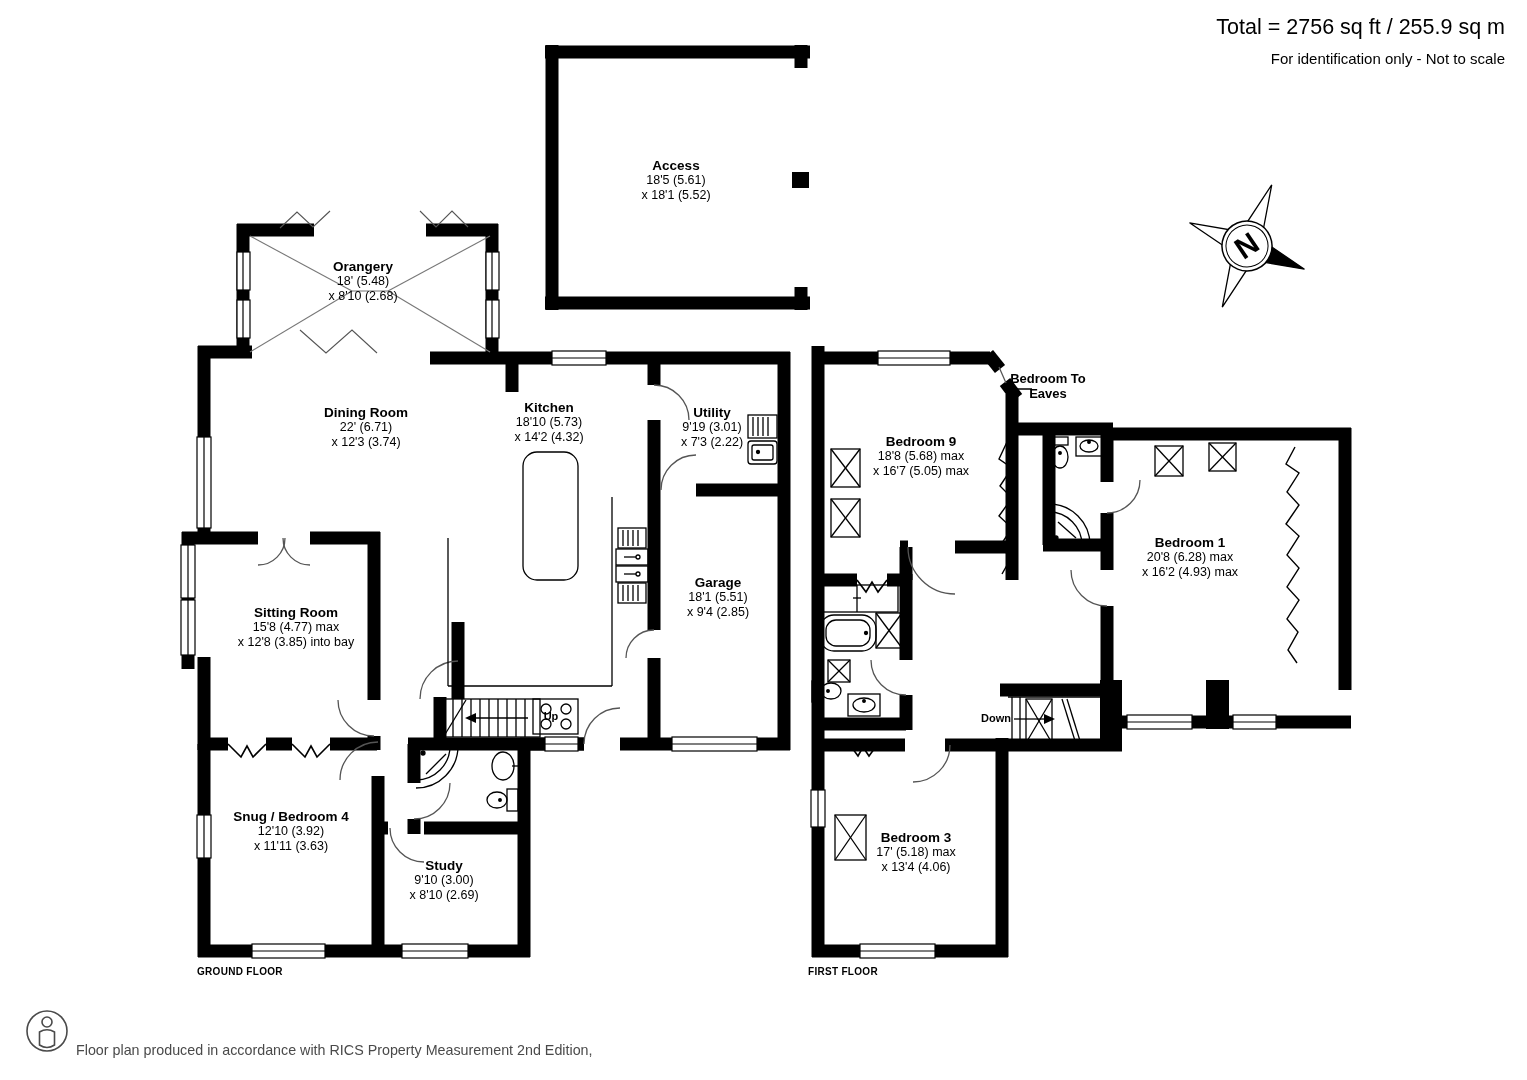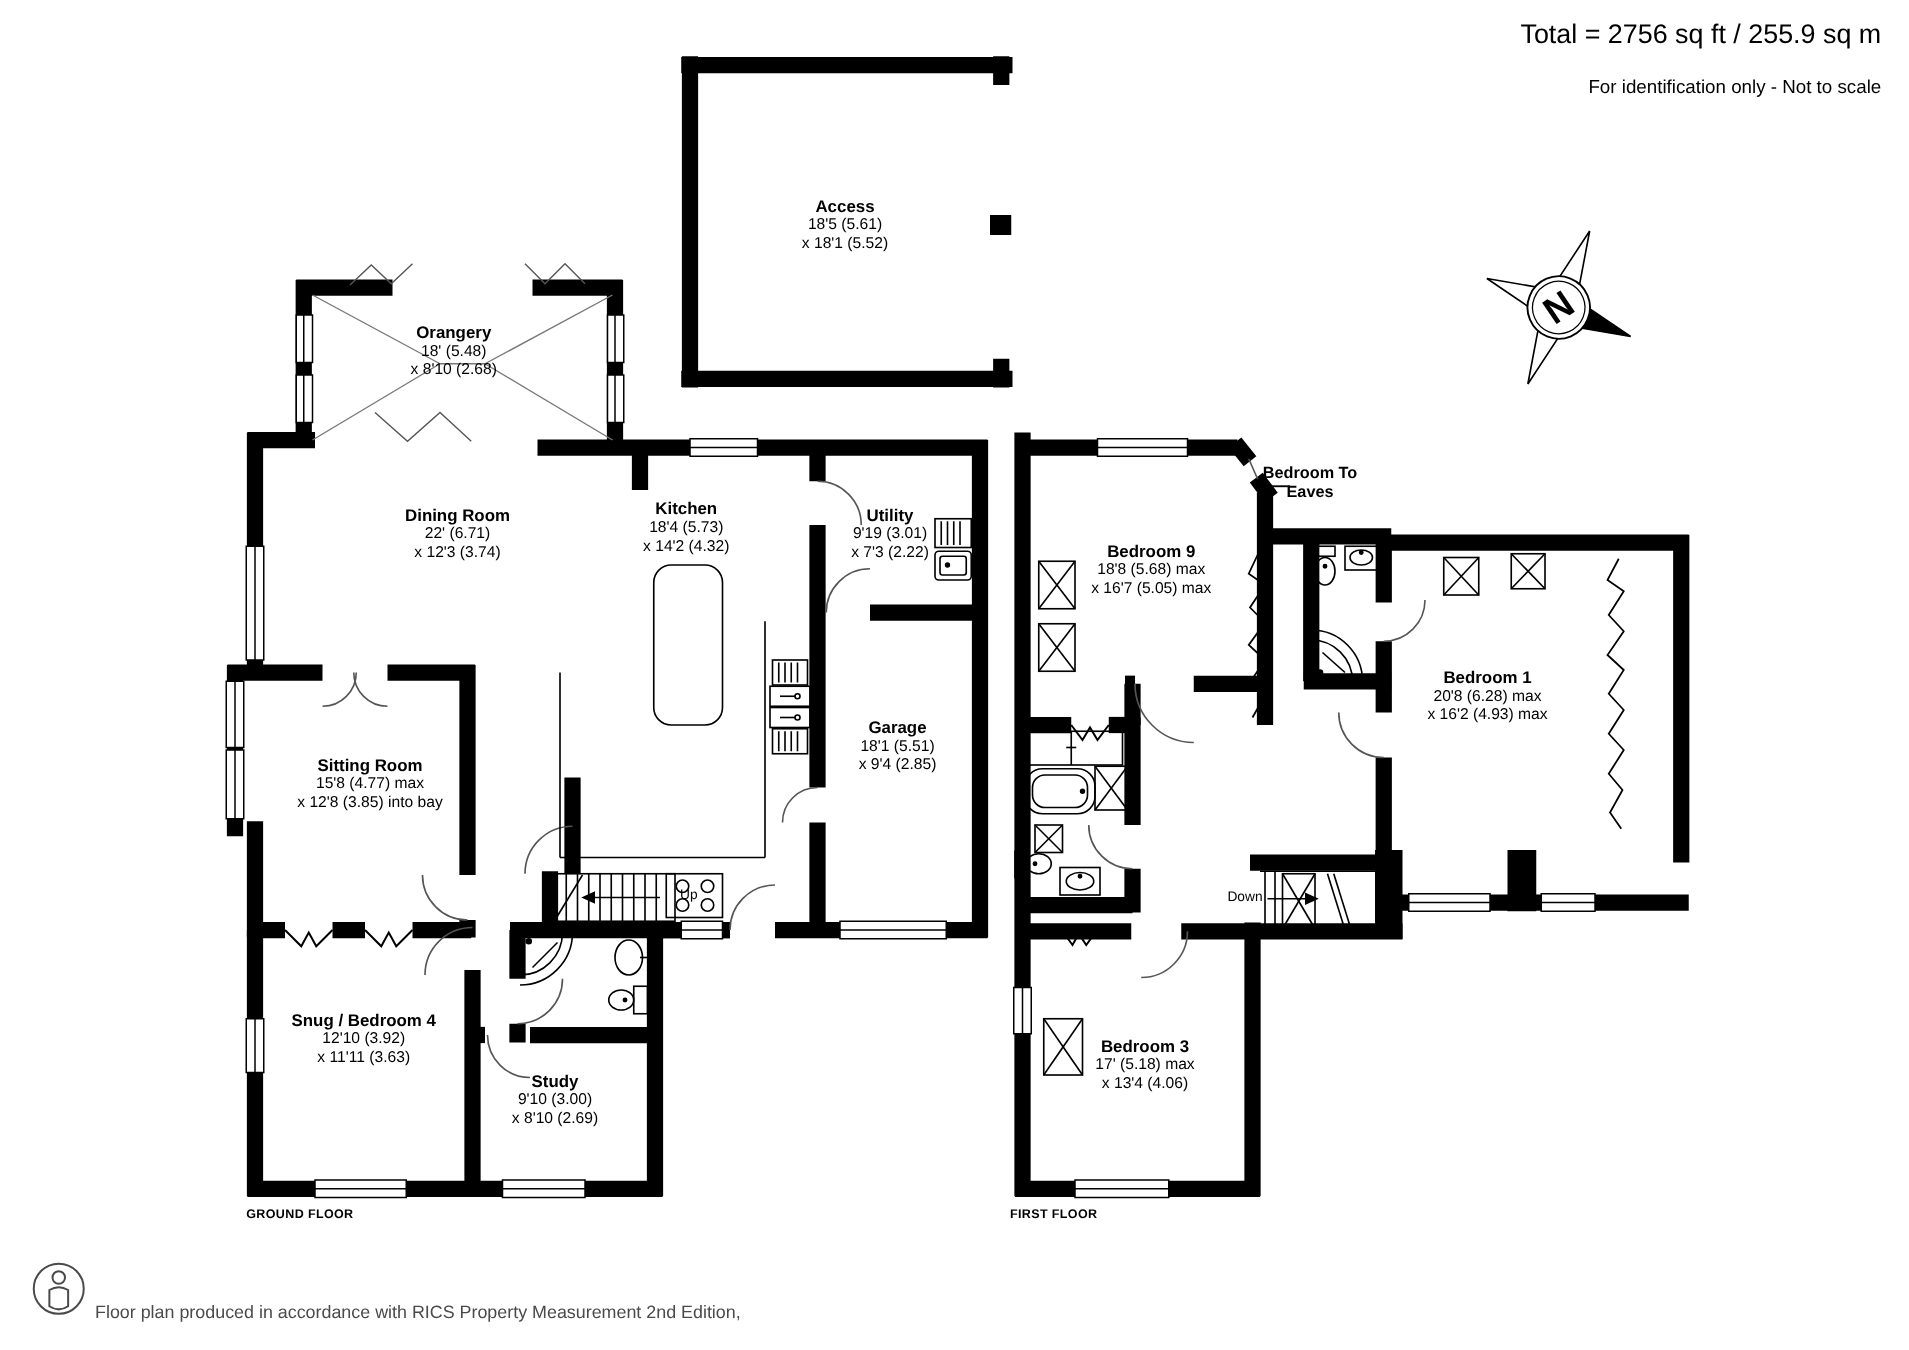--- a/index.html
+++ b/index.html
@@ -2,25 +2,25 @@
 <html><head>
 <meta charset="utf-8">
 <style>
   html,body{margin:0;padding:0;background:#fff;}
   #stage{position:relative;width:1527px;height:1080px;background:#ffffff;
          font-family:"Liberation Sans",sans-serif;color:#000;overflow:hidden;}
   #plan-svg{position:absolute;left:0;top:0;}
   .lbl{position:absolute;transform:translate(-50%,-50%);text-align:center;white-space:nowrap;}
   .lbl .nm{font-size:13.5px;font-weight:700;line-height:15px;}
   .lbl .dm{font-size:12.5px;line-height:15px;}
-  .tiny{position:absolute;transform:translate(-50%,-50%);font-size:11px;font-weight:400;white-space:nowrap;}
+  .tiny{position:absolute;transform:translate(-50%,-50%);font-size:11px;font-weight:700;white-space:nowrap;}
   .floor-title{position:absolute;font-size:10px;font-weight:700;letter-spacing:.3px;white-space:nowrap;}
   .hdr{position:absolute;top:14px;right:22px;text-align:right;}
   .hdr-big{font-size:21.5px;line-height:27.5px;}
-  .hdr-note{font-size:15px;margin-top:19px;}
+  .hdr-note{font-size:15px;margin-top:8px;}
   .eaves{position:absolute;transform:translate(-50%,-50%);text-align:center;
          font-size:13px;font-weight:700;line-height:14.5px;white-space:nowrap;}
   .footer{position:absolute;left:76px;top:1004px;font-size:14.3px;line-height:18.5px;
           color:#4a4a4a;white-space:pre-wrap;}
 </style>
 </head>
 <body>
 
 <div id="stage">
 
@@ -414,21 +414,21 @@
     <div class="dm">18' (5.48)</div>
     <div class="dm">x 8'10 (2.68)</div>
   </div>
   <div class="lbl" style="left:366px;top:427px">
     <div class="nm">Dining Room</div>
     <div class="dm">22' (6.71)</div>
     <div class="dm">x 12'3 (3.74)</div>
   </div>
   <div class="lbl" style="left:549px;top:422px">
     <div class="nm">Kitchen</div>
-    <div class="dm">18'4 (5.73)</div>
+    <div class="dm">18'10 (5.73)</div>
     <div class="dm">x 14'2 (4.32)</div>
   </div>
   <div class="lbl" style="left:712px;top:427px">
     <div class="nm">Utility</div>
     <div class="dm">9'19 (3.01)</div>
     <div class="dm">x 7'3 (2.22)</div>
   </div>
   <div class="lbl" style="left:718px;top:597px">
     <div class="nm">Garage</div>
     <div class="dm">18'1 (5.51)</div>

